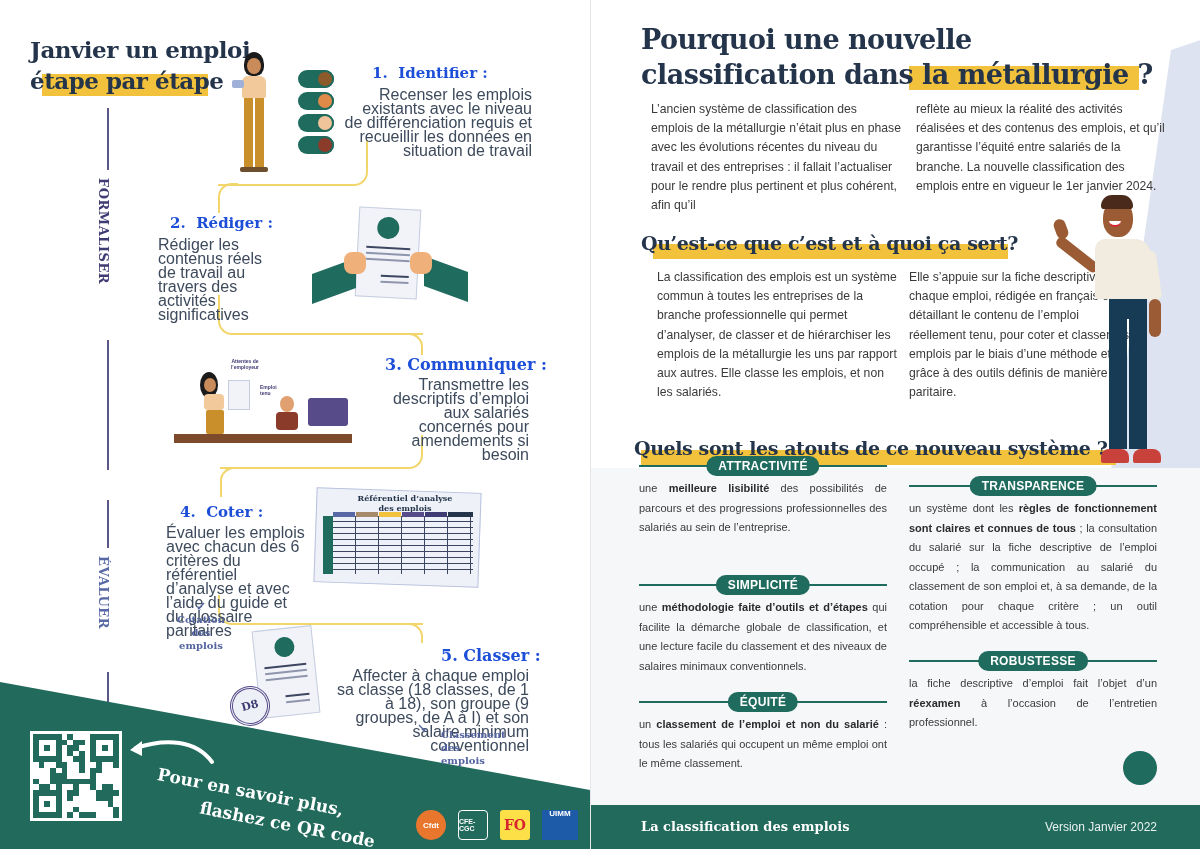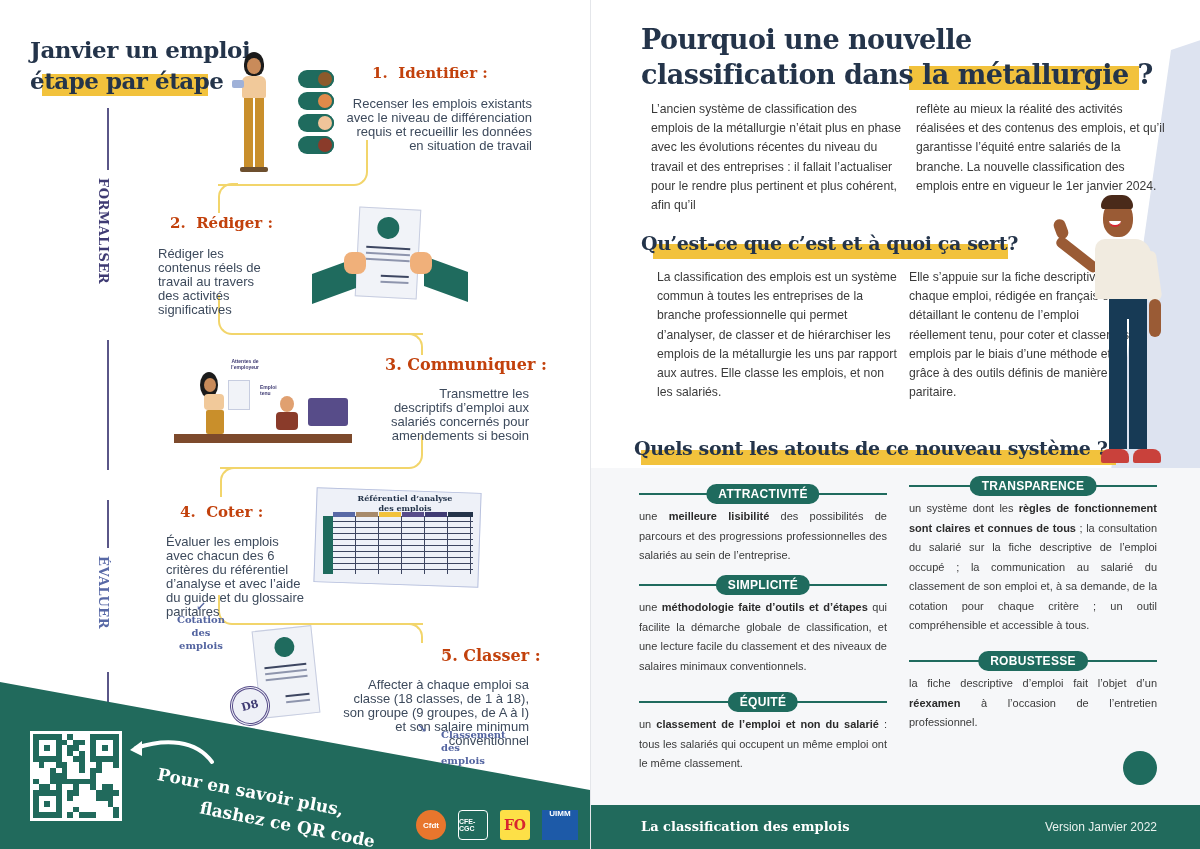--- a/index.html
+++ b/index.html
@@ -12,22 +12,22 @@
   .left-title { position: absolute; left: 30px; top: 34px; font-size: 23px; line-height: 31px; color: #24344a; letter-spacing: -0.5px; }
   .left-title .line2 { position: relative; display: inline-block; }
   .hl-left { position: absolute; left: 42px; top: 74px; width: 166px; height: 22px; background: #f2c23c; }
 
   .phase-bar { position: absolute; left: 107px; width: 2px; background: #5a5688; }
   .phase-label { position: absolute; left: 96px; writing-mode: vertical-rl; font-size: 13px; letter-spacing: 0.5px; color: #3f3b73; }
   .phase-label.evaluer { color: #5869a6; }
 
   .curve { position: absolute; border: 2px solid #f2d56b; }
 
-  .step-title { position: absolute; color: #c2410c; font-size: 15px; }
-  .step-text { position: absolute; font-size: 13px; line-height: 14px; color: #3d4a5c; margin-top: 9px; }
+  .step-title { position: absolute; color: #1d4ed8; font-size: 15px; }
+  .step-text { position: absolute; font-size: 16px; line-height: 14px; color: #3d4a5c; }
   .right-align { text-align: right; }
   .note { position: absolute; font-size: 10px; line-height: 13px; color: #5364a0; text-align: center; }
 
   
   .fig { position: absolute; }
   .doc-sheet { position: absolute; background: #f1f3f8; border: 1px solid #c7cde0; }
   .doc-line { position: absolute; height: 2px; background: #3d4661; }
   .badge-circle { position: absolute; border-radius: 50%; background: #1f6b5e; }
   .pill { position: absolute; width: 36px; height: 18px; border-radius: 9px; background: #1f6b5e; }
   .pill .face { position: absolute; right: 0; top: 0; width: 18px; height: 18px; border-radius: 50%; border: 2px solid #1f6b5e; }
@@ -488,21 +488,21 @@
     <div style="position:absolute;left:58px;top:104px;width:18px;height:150px;background:#173a55;"></div>
     <div style="position:absolute;left:78px;top:104px;width:18px;height:150px;background:#173a55;"></div>
     <div style="position:absolute;left:70px;top:104px;width:16px;height:20px;background:#173a55;"></div>
     <div style="position:absolute;left:50px;top:254px;width:28px;height:14px;border-radius:8px 8px 2px 2px;background:#c9413b;"></div>
     <div style="position:absolute;left:82px;top:254px;width:28px;height:14px;border-radius:8px 8px 2px 2px;background:#c9413b;"></div>
   </div>
 
   <div class="hl3"></div>
   <div class="h3 serif">Quels sont les atouts de ce nouveau système ?</div>
 
-  <div class="atout" style="left:48px;top:484px;">
+  <div class="atout" style="left:48px;top:456px;">
     <div class="atout-head">
         <div class="rule"></div>
         <div class="tag">ATTRACTIVITÉ</div>
       </div>
     <div class="atout-body"><span>une </span><b>meilleure lisibilité</b><span> des possibilités de parcours et des progressions professionnelles des salariés au sein de l’entreprise.</span></div>
   </div>
   <div class="atout" style="left:48px;top:575px;">
     <div class="atout-head">
         <div class="rule"></div>
         <div class="tag">SIMPLICITÉ</div>

